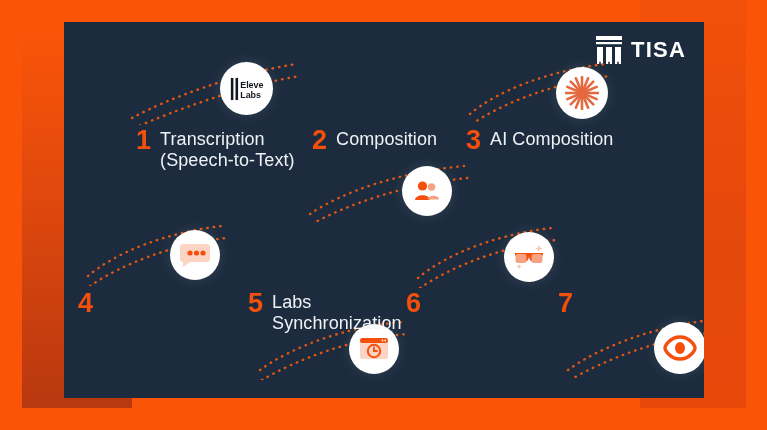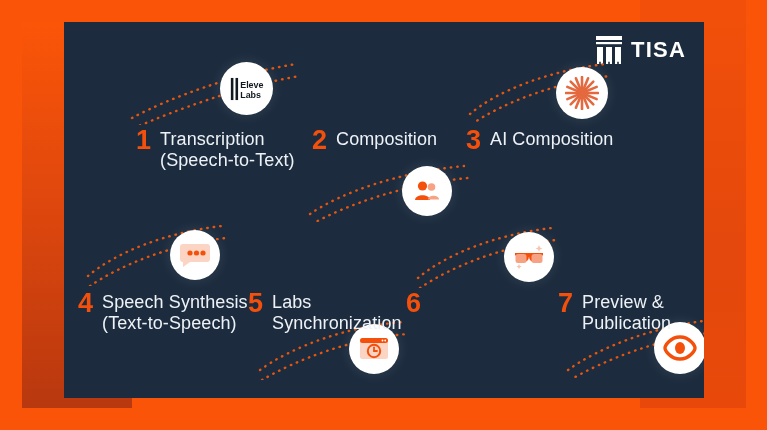--- a/index.html
+++ b/index.html
@@ -258,34 +258,30 @@
       <span class="step-label">Composition</span>
     </div>
 
     <div class="step" style="left:402px; top:107px;">
       <span class="step-num">3</span>
       <span class="step-label">AI Composition</span>
     </div>
 
     <div class="step" style="left:14px; top:270px;">
       <span class="step-num">4</span>
-      <span class="step-label">Speech Synthesis
-(Text-to-Speech)</span>
     </div>
 
     <div class="step" style="left:184px; top:270px;">
       <span class="step-num">5</span>
       <span class="step-label">Labs
 Synchronization</span>
     </div>
 
     <div class="step" style="left:342px; top:270px;">
       <span class="step-num">6</span>
     </div>
 
     <div class="step" style="left:494px; top:270px;">
       <span class="step-num">7</span>
-      <span class="step-label">Preview &amp;
-Publication</span>
     </div>
 
   </div>
 </div>
 
 </body></html>

